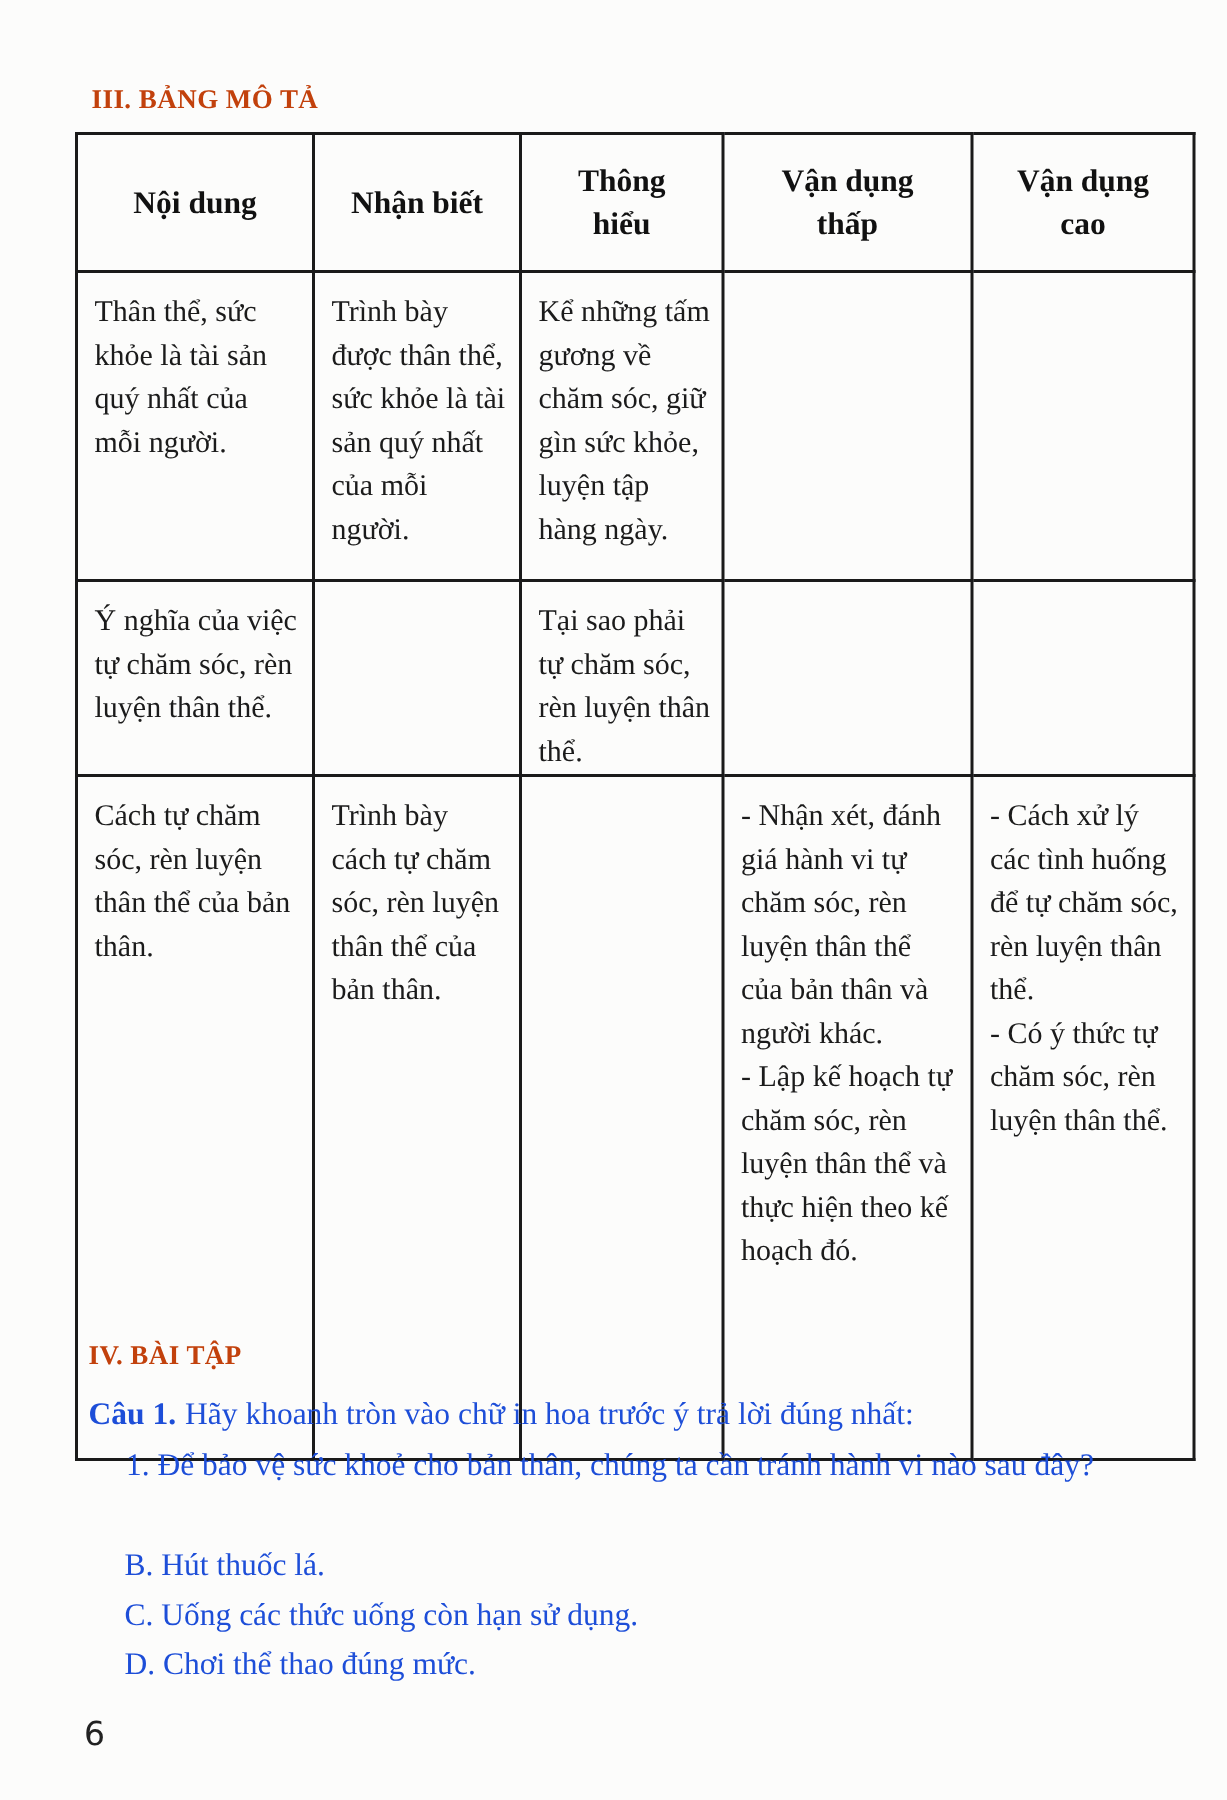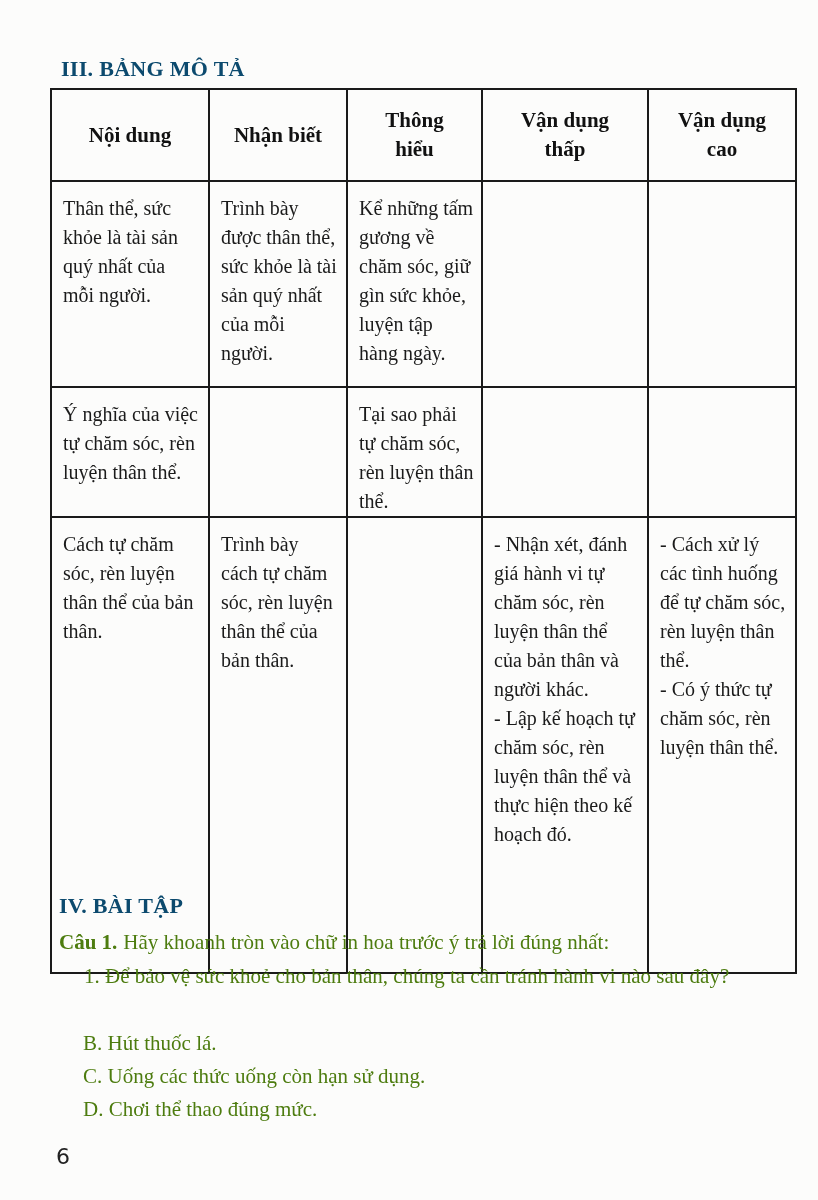--- a/index.html
+++ b/index.html
@@ -10,23 +10,23 @@
     font-family: "Liberation Serif", serif;
     color: #151515;
     position: relative;
     overflow: hidden;
   }
   .page { position: absolute; inset: 0; }
 
   .sec-title {
     position: absolute;
     font-weight: bold;
-    font-size: 22px;
+    font-size: 18px;
     letter-spacing: 0.3px;
-    color: #0c4a6e;
+    color: #c2410c;
   }
   #title-bang-mo-ta { left: 61px; top: 56px; }
   #title-bai-tap   { left: 59px; top: 893px; }
 
   table.desc-table {
     position: absolute;
     left: 50px; top: 88px;
     width: 745px;
     border-collapse: collapse;
     table-layout: fixed;
@@ -54,21 +54,21 @@
   }
   tr.hdr { height: 92px; }
   tr.r1  { height: 206px; }
   tr.r2  { height: 124px; }
   tr.r3  { height: 456px; }
 
   .line {
     position: absolute;
     font-size: 21px;
     line-height: 27px;
-    color: #4d7c0f;
+    color: #1d4ed8;
     white-space: nowrap;
     font-family: Liberation Serif, serif;
   }
   .bold-label { font-weight: bold; margin-right: 6px; }
   #cau1-line   { left: 59px; top: 929px; }
   #question-1  { left: 84px; top: 963px; }
   #option-a    { left: 83px; top: 997px; }
   #option-b    { left: 83px; top: 1030px; }
   #option-c    { left: 83px; top: 1063px; }
   #option-d    { left: 83px; top: 1096px; }

